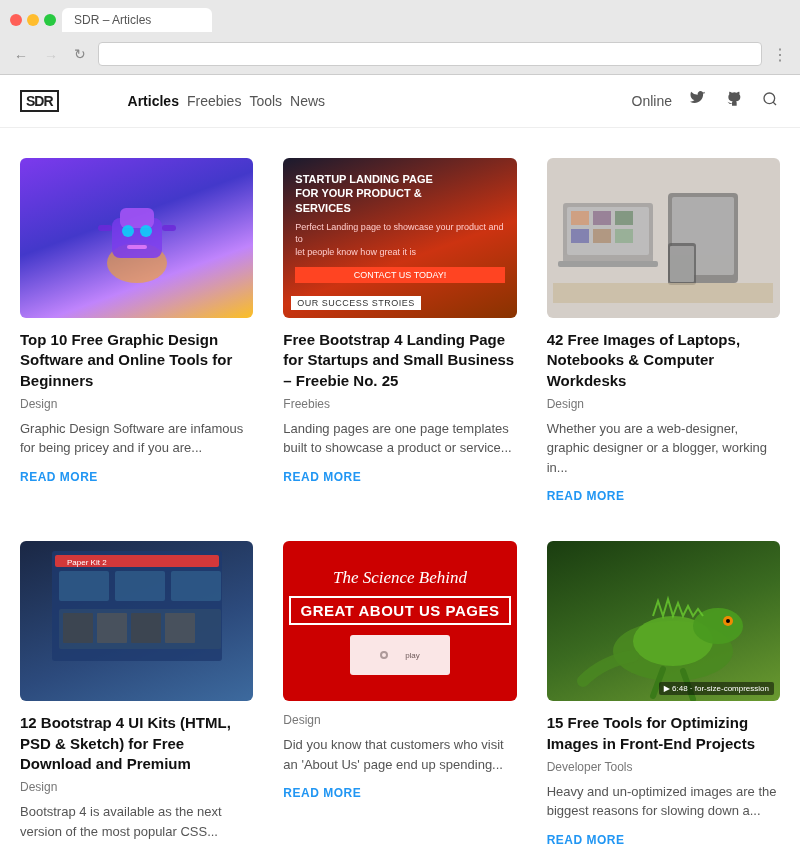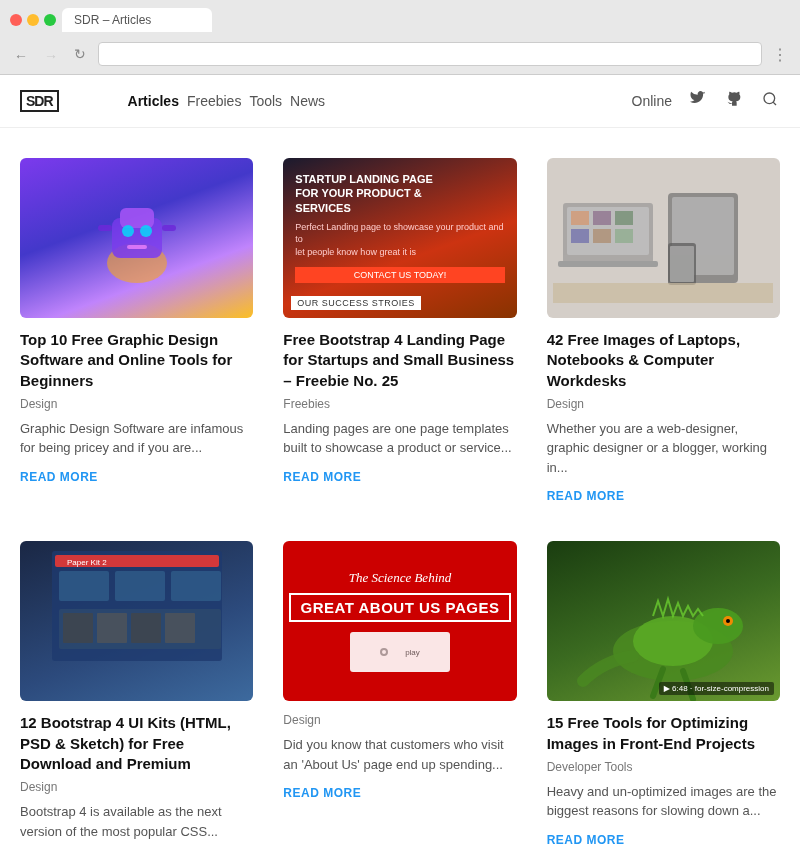--- a/index.html
+++ b/index.html
@@ -204,21 +204,21 @@
       <div class="article-body">
         <div class="article-title">12 Bootstrap 4 UI Kits (HTML, PSD &amp; Sketch) for Free Download and Premium</div>
         <div class="article-category">Design</div>
         <div class="article-excerpt">Bootstrap 4 is available as the next version of the most popular CSS...</div>
 
       </div>
     </div>
 
     <div class="article-card">
       <div class="fake-img" style="background:#cc0000; flex-direction:column; align-items:center; justify-content:center; display:flex;">
-        <div style="font-family:Georgia,serif; font-style:italic; color:#fff; font-size:13px; text-align:right; line-height:1.3; margin-bottom:6px;">The Science Behind</div>
+        <div style="font-family:Georgia,serif; font-style:italic; color:#fff; font-size:17px; text-align:right; line-height:1.3; margin-bottom:6px;">The Science Behind</div>
         <div style="background:#cc0000; border:2px solid #fff; color:#fff; font-size:15px; font-weight:900; text-align:center; padding:3px 10px; line-height:1.3; letter-spacing:0.5px; margin-bottom:2px;">GREAT ABOUT US PAGES</div>
 
         <div style="background:#fff; width:100px; height:40px; border-radius:3px; margin-top:8px; display:flex; align-items:center; justify-content:center; opacity:0.9;gap:13px;">
           <div style="width:8px; height:8px; border-radius:50%; border:2px solid #aaa; margin-right:4px;"></div>
           <div style="font-size:8px; color:#666;">play</div>
         </div>
       </div>
       <div class="article-body">
         <div class="article-category">Design</div>
         <div class="article-excerpt">Did you know that customers who visit an 'About Us' page end up spending...</div>

